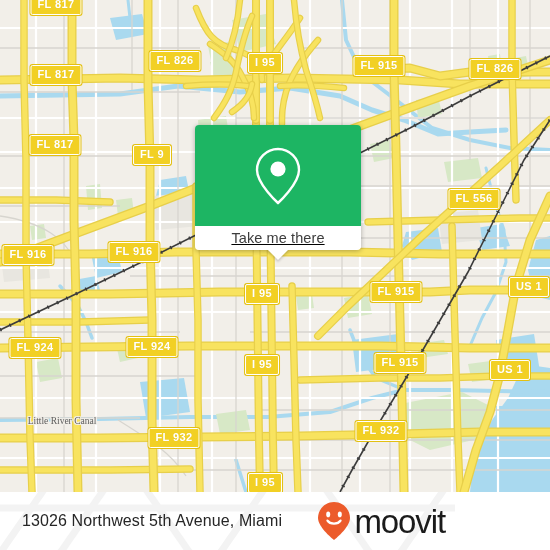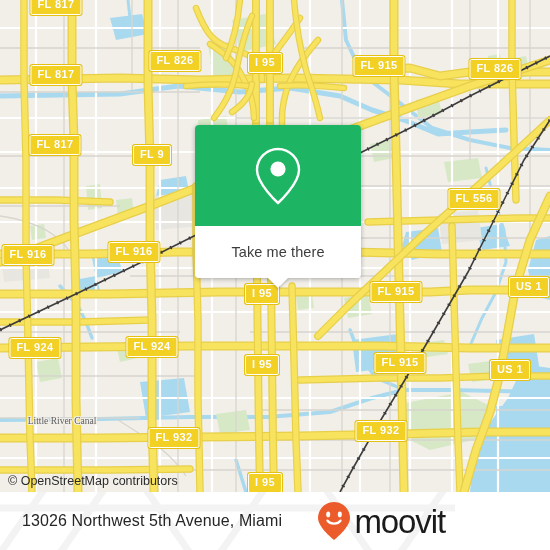--- a/index.html
+++ b/index.html
@@ -63,23 +63,24 @@
   }
   #popup-top{
     background:#1db563;
     border-radius:4px 4px 0 0;
     height:101px;
     display:flex;align-items:center;justify-content:center;
   }
   #popup-bottom{
     background:#ffffff;
     border-radius:0 0 4px 4px;
-    height:52px;
+    height:24px;
     display:flex;align-items:center;justify-content:center;
     position:relative;
+    text-decoration:underline;
   }
   #popup-label{
     color:#3d3d3d;
     font-size:14.5px;
     font-family:"Liberation Sans",sans-serif;
     letter-spacing:.1px;
   }
   #popup-tail{
     position:absolute;
     left:50%;bottom:-10px;
@@ -409,21 +410,20 @@
           <path d="M26 4 C14.4 4 5 13.4 5 25 C5 39 26 58 26 58 C26 58 47 39 47 25 C47 13.4 37.6 4 26 4 Z" fill="none" stroke="#ffffff" stroke-width="2.4"></path>
           <circle cx="26" cy="24" r="7.6" fill="#ffffff"></circle>
         </svg>
       </div>
       <div id="popup-bottom">
         <span id="popup-label">Take me there</span>
         <div id="popup-tail"></div>
       </div>
     </div>
 
-    <div id="attrib">© OpenStreetMap contributors</div>
   </div>
 
   <div id="footer">
     <svg id="footer-watermark" viewBox="0 0 550 120">
       <g stroke="#f3f3f3" stroke-width="7" fill="none">
         <path d="M-20 120 L70 -10"></path>
         <path d="M40 120 L130 -10"></path>
         <path d="M120 -10 L210 120"></path>
         <path d="M200 120 L290 -10"></path>
         <path d="M300 -10 L390 120"></path>

